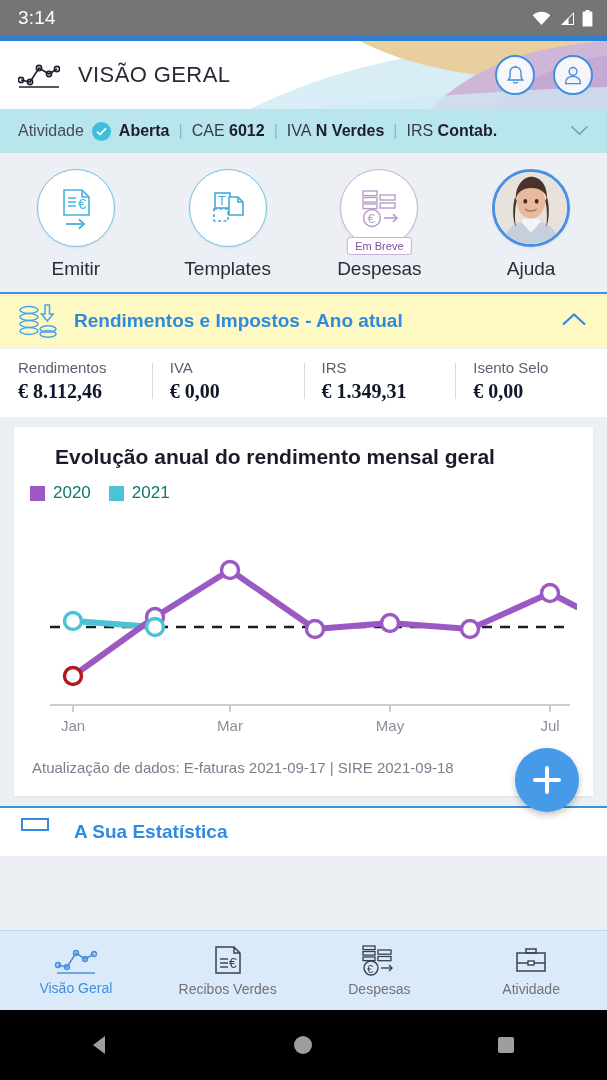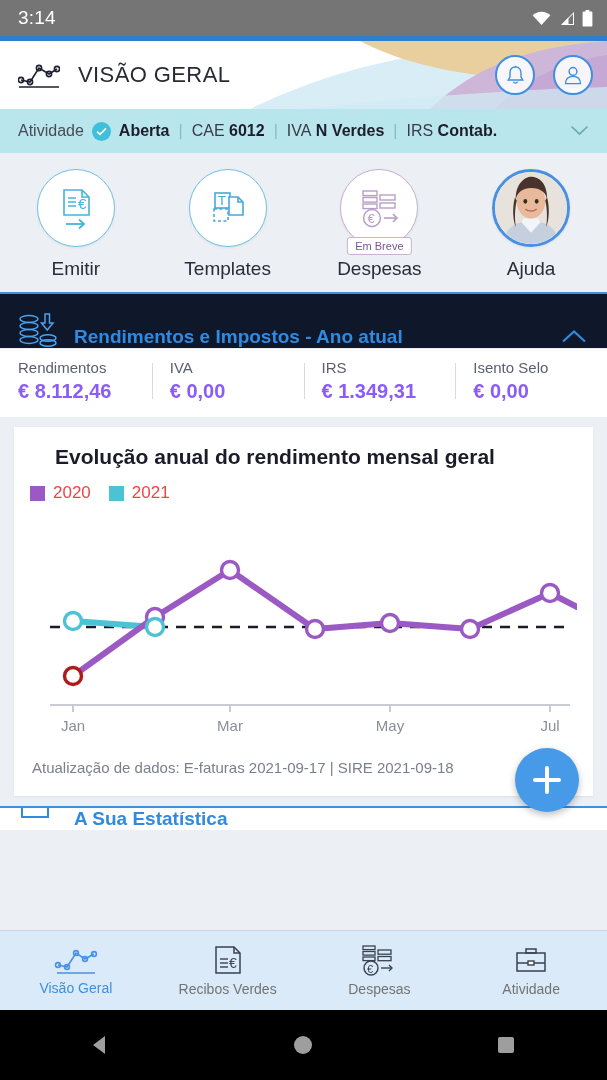--- a/index.html
+++ b/index.html
@@ -73,46 +73,46 @@
   .embreve {
     position: absolute; bottom: -9px; left: 50%; transform: translateX(-50%);
     background: #ffffff; border: 1px solid #c9b0d4; border-radius: 3px;
     font-size: 11px; color: #7d4f97; padding: 2px 7px; white-space: nowrap;
   }
 
   .divider-blue { height: 2px; background: #3d8fe0; }
 
   
   .section-head {
-    background: #0f172a; height: 54px; display: flex; align-items: flex-end;
-    padding: 0 18px; position: relative;
+    background: #fef9c3; height: 54px; display: flex; align-items: center;
+    padding: 15px 18px; position: relative;
   }
   .section-title { font-size: 19px; color: #2f8ae0; font-weight: bold; margin-left: 16px; }
   .section-head .chev { position: absolute; right: 20px; }
 
   
   .stats {
     background: #ffffff; display: flex; padding: 10px 0 14px;
     border-top: 1px solid #edeff3;
     justify-content: flex-end;
   }
   .stat { flex: 1; padding-left: 18px; position: relative; }
   .stat + .stat::before {
     content: ""; position: absolute; left: 0; top: 4px; bottom: 4px;
     width: 1px; background: #d6dae2;
   }
   .stat .k { font-size: 15px; color: #5a6070; margin-bottom: 4px; white-space: nowrap; }
-  .stat .v { font-size: 20px; color: #8b5cf6; font-weight: bold; white-space: nowrap; }
+  .stat .v { font-size: 20px; color: #0f172a; font-weight: bold; white-space: nowrap; font-family: Liberation Serif, serif; }
 
   
   .cardwrap { background: #eceff4; padding: 10px 14px 0; position: relative; }
   .card { background: #ffffff; padding: 18px 16px 0; box-shadow: 0 1px 2px rgba(0,0,0,.06); }
   .chart-title { font-size: 21px; color: #1b1b2a; font-weight: bold; margin-left: 25px; }
   .legend { display: flex; gap: 18px; margin-top: 14px; align-items: center; }
-  .leg { display: flex; align-items: center; gap: 8px; font-size: 17px; color: #ef4444; }
+  .leg { display: flex; align-items: center; gap: 8px; font-size: 17px; color: #0f766e; }
   .sw { width: 15px; height: 15px; }
   .plot { margin-top: 6px; }
   .chart-foot {
     font-size: 15px; color: #7a7f8c; padding: 16px 2px 20px;
   }
   .fab {
     position: absolute; right: 28px; bottom: -16px;
     width: 64px; height: 64px; border-radius: 50%; background: #479ae8;
     box-shadow: 0 3px 7px rgba(0,0,0,.25);
     display: flex; align-items: center; justify-content: center;
@@ -120,21 +120,21 @@
   }
   .fab::before, .fab::after {
     content: ""; position: absolute; background: #ffffff; border-radius: 2px;
   }
   .fab::before { width: 28px; height: 4px; }
   .fab::after { width: 4px; height: 28px; }
 
   
   .nextsec { background: #eceff4; padding-top: 10px; }
   .nextsec-inner {
-    background: #ffffff; height: 24px; display: flex; align-items: center;
+    background: #ffffff; height: 50px; display: flex; align-items: center;
     padding: 0 18px; overflow: hidden; border-top: 2px solid #3d8fe0;
   }
   .nextsec-title { font-size: 19px; color: #2f8ae0; font-weight: bold; margin-left: 16px; }
 
   
   .bottomnav {
     position: absolute; left: 0; right: 0; bottom: 70px;
     height: 80px; background: #dbeaf9; display: flex; align-items: center;
     border-top: 1px solid #c3d7ea;
   }

